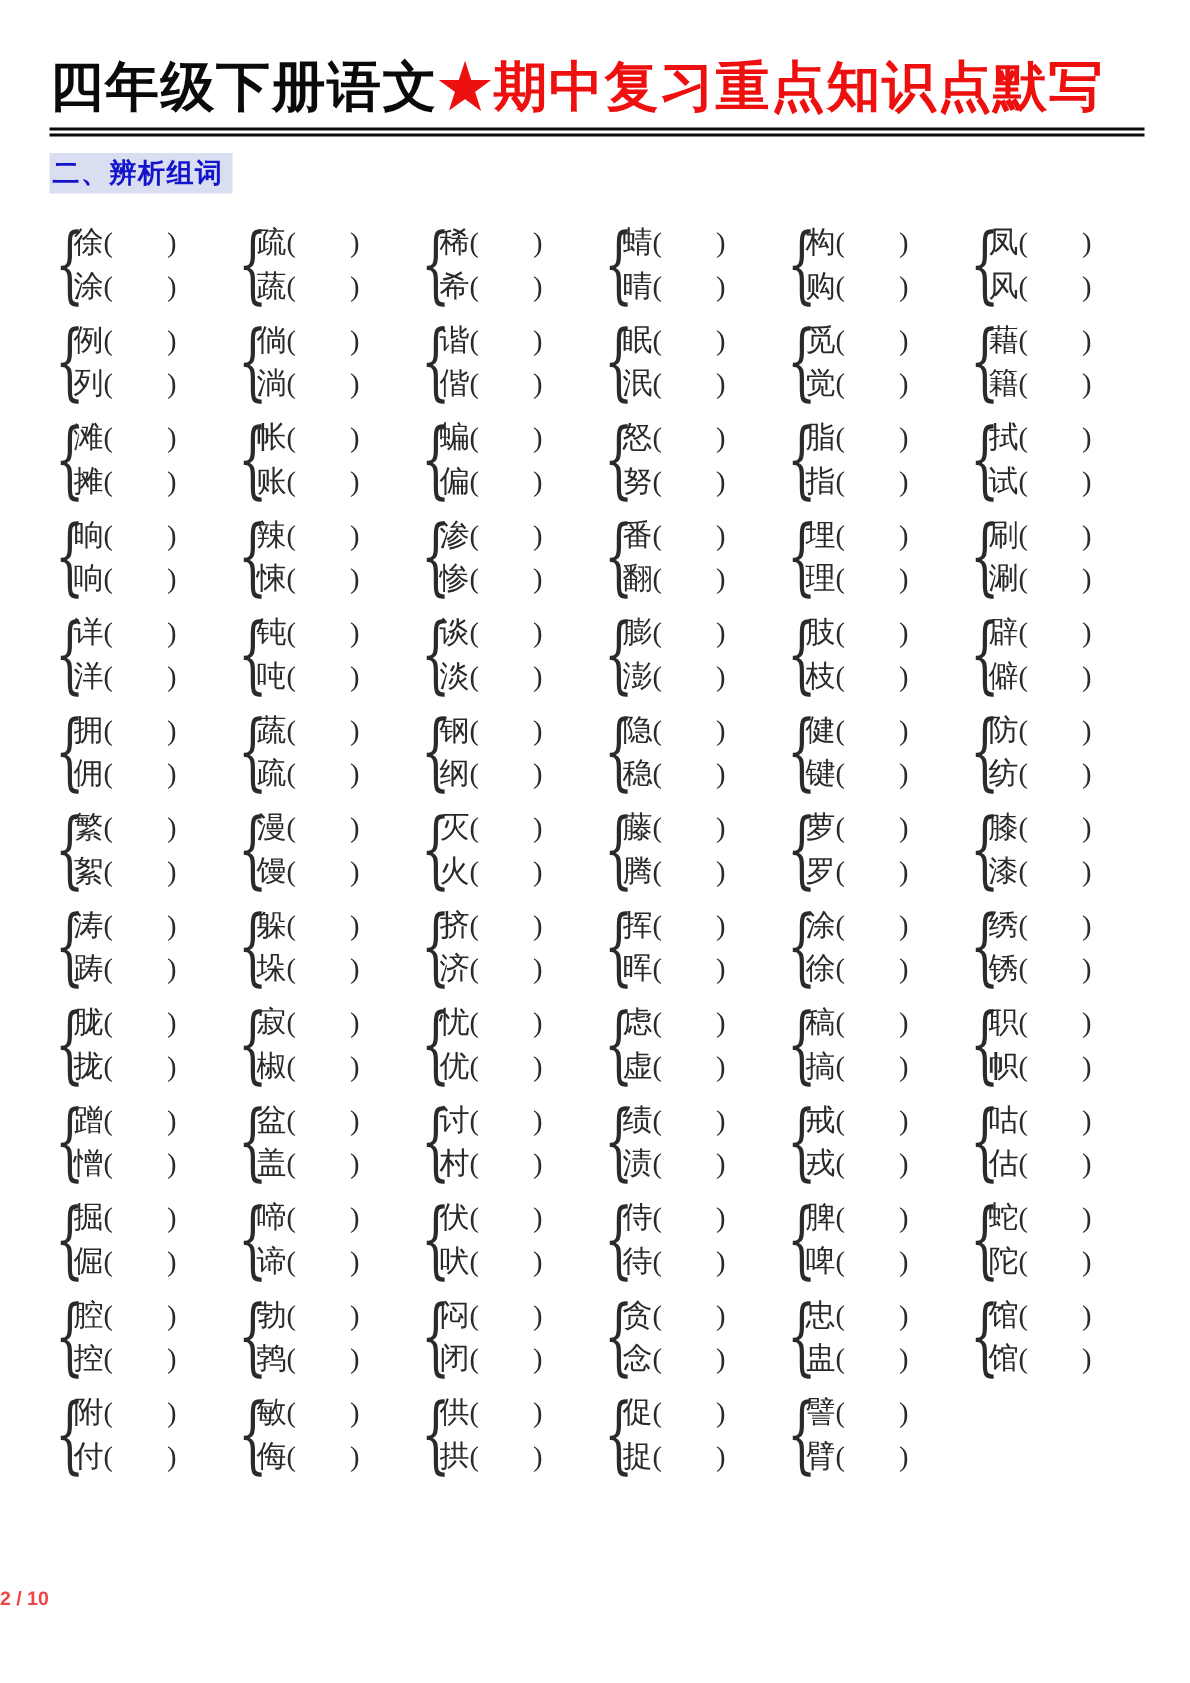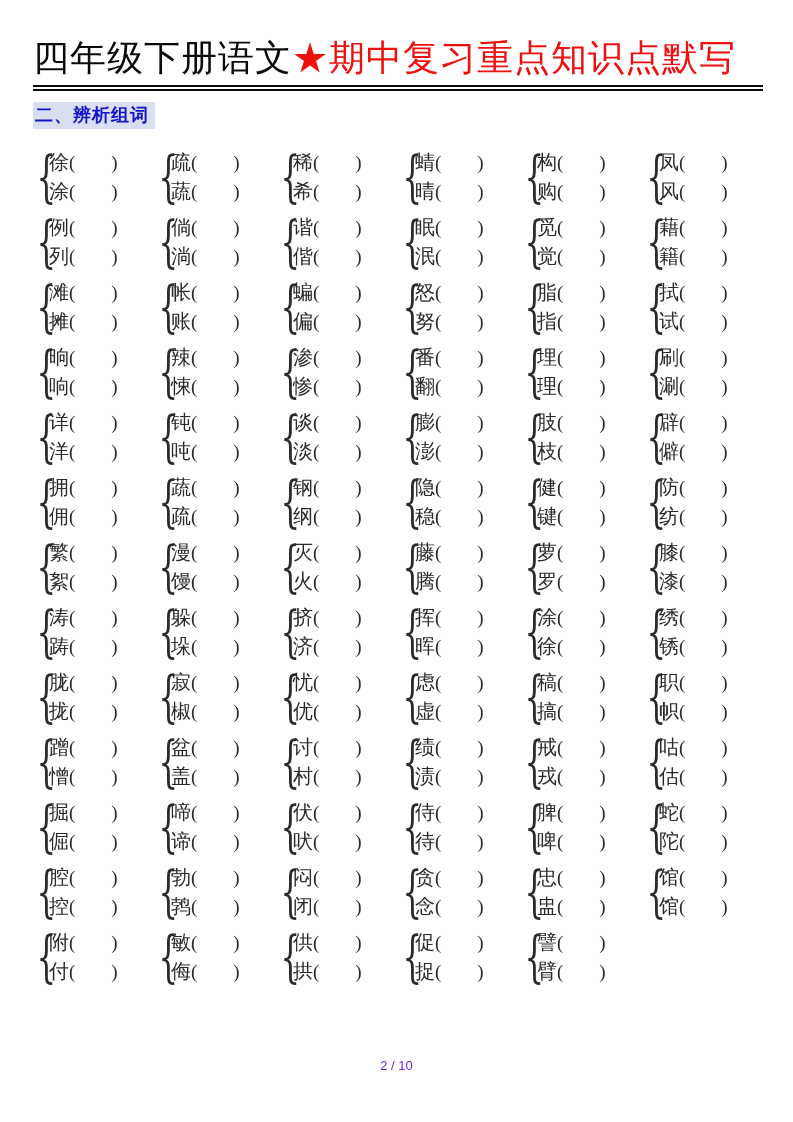--- a/index.html
+++ b/index.html
@@ -2,21 +2,21 @@
 <html><head>
 <meta charset="utf-8">
 <style>
   html, body { margin: 0; padding: 0; background: #ffffff; }
   body { width: 793px; height: 1122px; position: relative; overflow: hidden;
          font-family: "Liberation Serif", serif; color: #1c1c1c; }
   .page { position: absolute; inset: 0; padding: 36px 30px 0 33px; box-sizing: border-box; }
 
   
   .title-wrap { border-bottom: 6px double #0a0a0a; padding-bottom: 6px; }
-  .title { font-size: 36px; font-weight: 400; letter-spacing: 1px; line-height: 1.2;
+  .title { font-size: 36px; font-weight: 700; letter-spacing: 1px; line-height: 1.2;
            font-family: "Liberation Sans", sans-serif; white-space: nowrap; }
   .title .t-black { color: #0a0a0a; }
   .title .t-red { color: #ee0f0f; }
 
   
   .section { margin-top: 11px; margin-bottom: 20px; }
   .section-label { display: inline-block; background: #d9dff0; color: #1414cc;
                    font-weight: 700; font-size: 18px; padding: 1px 6px 2px 2px;
                    font-family: "Liberation Sans", sans-serif; letter-spacing: 1px; }
 
@@ -27,23 +27,23 @@
   .brace { display: inline-block; font-size: 56px; font-weight: 300; line-height: 56px;
            transform: scaleX(0.55); width: 16px; color: #2a2a2a;
            font-family: "DejaVu Serif", serif; flex: 0 0 auto; }
   .lines { display: flex; flex-direction: column; justify-content: center; }
   .line { font-size: 20px; line-height: 28px; white-space: nowrap; color: #2a2a2a; }
   .line .ch { letter-spacing: 0; }
   .line .paren { font-size: 19px; }
   .blank { display: inline-block; width: 36px; }
 
   
-  .footer { position: absolute; left: 0; right: 0; top: 1058px; text-align: center;
-            font-family: "Liberation Sans", sans-serif; font-size: 13px; font-weight: 400;
-            color: #6d28d9; }
+  .footer { position: absolute; left: 0; right: 0; top: 1058px; 
+            font-family: "Liberation Sans", sans-serif; font-size: 13px; font-weight: 700;
+            color: #ef4444; }
 </style>
 </head>
 <body>
 
 <div class="page">
 
   <div class="title-wrap">
     <div class="title">
       <span class="t-black">四年级下册语文</span><span class="t-red">★期中复习重点知识点默写</span>
     </div>

